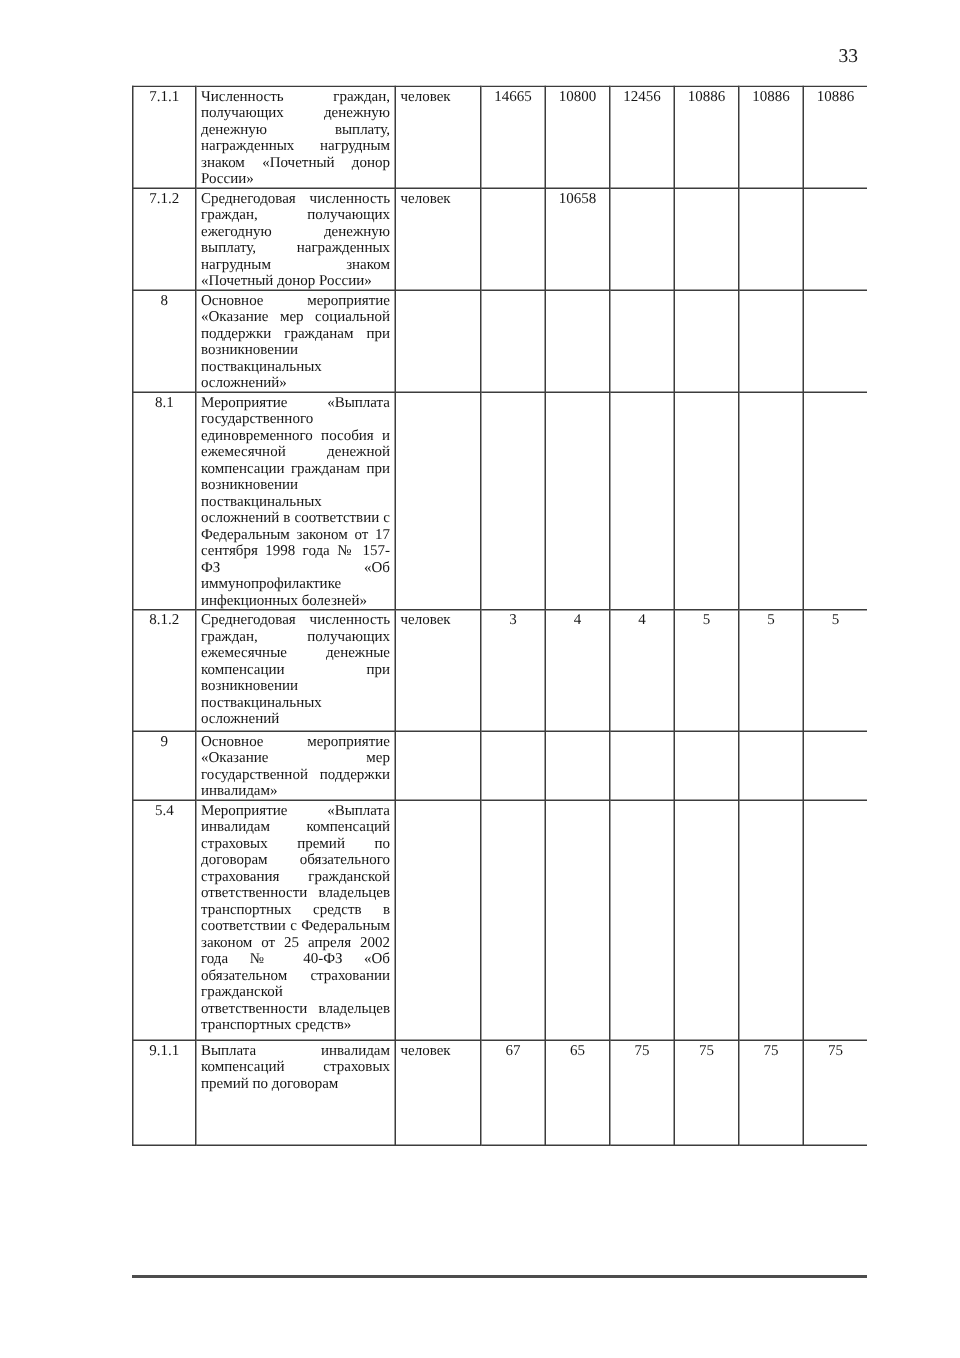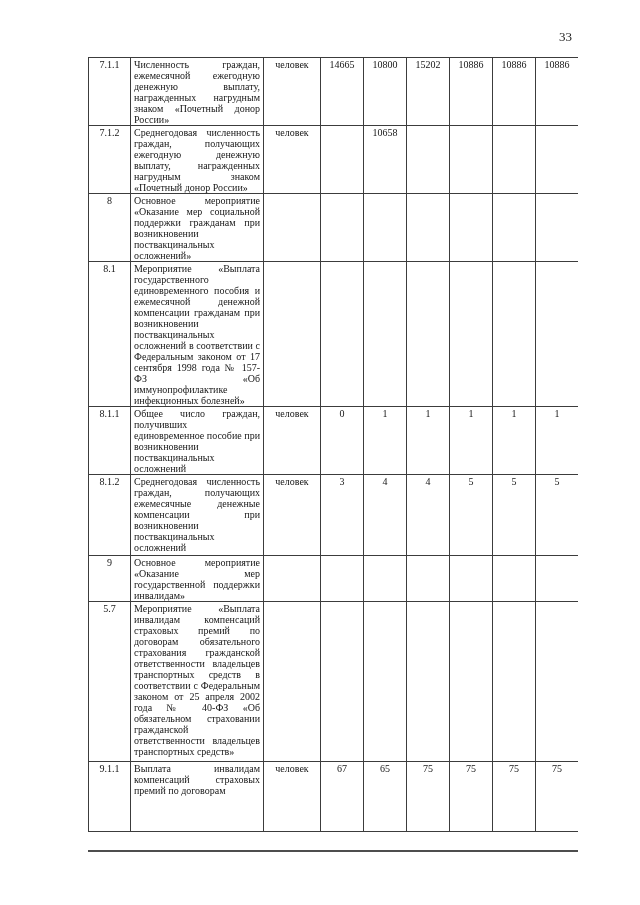--- a/index.html
+++ b/index.html
@@ -40,21 +40,21 @@
   table.doc-table td {
     border: 1px solid #3c3c3c;
     vertical-align: top;
     font-size: 10px;
     line-height: 11px;
     padding: 1px 3px 0 3px;
     overflow: hidden;
   }
   td.cell-num   { text-align: center; }
   td.cell-text  { text-align: justify; }
-  td.cell-unit  { text-align: center; }
+  td.cell-unit  { }
   td.cell-val   { text-align: center; }
 </style>
 </head>
 <body>
 
 <div class="page">
   <div class="page-number">33</div>
 
   <div class="table-clip">
     <table class="doc-table">
@@ -65,25 +65,25 @@
         <col style="width:43px">
           <col style="width:43px">
           <col style="width:43px">
         <col style="width:43px">
           <col style="width:43px">
           <col style="width:43px">
       </colgroup>
       <tbody id="table-body">
           <tr>
             <td class="cell-num" style="height: 66px;">7.1.1</td>
-            <td class="cell-text" style="height: 66px;">Численность граждан, ежемесячной ежегодную денежную выплату, награжденных нагрудным знаком «Почетный донор России»</td>
+            <td class="cell-text" style="height: 66px;">Численность граждан, получающих денежную денежную выплату, награжденных нагрудным знаком «Почетный донор России»</td>
             <td class="cell-unit" style="height: 66px;">человек</td>
             <td class="cell-val" style="height: 66px;">14665</td>
             <td class="cell-val" style="height: 66px;">10800</td>
-            <td class="cell-val" style="height: 66px;">15202</td>
+            <td class="cell-val" style="height: 66px;">12456</td>
             <td class="cell-val" style="height: 66px;">10886</td>
             <td class="cell-val" style="height: 66px;">10886</td>
             <td class="cell-val" style="height: 66px;">10886</td>
           </tr>
           <tr>
             <td class="cell-num" style="height: 65px;">7.1.2</td>
             <td class="cell-text" style="height: 65px;">Среднегодовая численность граждан, получающих ежегодную денежную выплату, награжденных нагрудным знаком «Почетный донор России»</td>
             <td class="cell-unit" style="height: 65px;">человек</td>
             <td class="cell-val" style="height: 65px;"></td>
             <td class="cell-val" style="height: 65px;">10658</td>
@@ -108,31 +108,20 @@
             <td class="cell-text" style="height: 135px; margin-left: 28px;">Мероприятие «Выплата государственного единовременного пособия и ежемесячной денежной компенсации гражданам при возникновении поствакцинальных осложнений в соответствии с Федеральным законом от 17 сентября 1998 года № 157-ФЗ «Об иммунопрофилактике инфекционных болезней»</td>
             <td class="cell-unit" style="height: 135px;"></td>
             <td class="cell-val" style="height: 135px;"></td>
             <td class="cell-val" style="height: 135px;"></td>
             <td class="cell-val" style="height: 135px;"></td>
             <td class="cell-val" style="height: 135px;"></td>
             <td class="cell-val" style="height: 135px;"></td>
             <td class="cell-val" style="height: 135px;"></td>
           </tr>
           <tr>
-            <td class="cell-num" style="height: 53px;">8.1.1</td>
-            <td class="cell-text" style="height: 53px;">Общее число граждан, получивших единовременное пособие при возникновении поствакцинальных осложнений</td>
-            <td class="cell-unit" style="height: 53px;">человек</td>
-            <td class="cell-val" style="height: 53px;">0</td>
-            <td class="cell-val" style="height: 53px;">1</td>
-            <td class="cell-val" style="height: 53px;">1</td>
-            <td class="cell-val" style="height: 53px;">1</td>
-            <td class="cell-val" style="height: 53px;">1</td>
-            <td class="cell-val" style="height: 53px;">1</td>
-          </tr>
-          <tr>
             <td class="cell-num" style="height: 79px;">8.1.2</td>
             <td class="cell-text" style="height: 79px;">Среднегодовая численность граждан, получающих ежемесячные денежные компенсации при возникновении поствакцинальных осложнений</td>
             <td class="cell-unit" style="height: 79px;">человек</td>
             <td class="cell-val" style="height: 79px;">3</td>
             <td class="cell-val" style="height: 79px;">4</td>
             <td class="cell-val" style="height: 79px;">4</td>
             <td class="cell-val" style="height: 79px;">5</td>
             <td class="cell-val" style="height: 79px;">5</td>
             <td class="cell-val" style="height: 79px;">5</td>
           </tr>
@@ -141,21 +130,21 @@
             <td class="cell-text" style="height: 42px;">Основное мероприятие «Оказание мер государственной поддержки инвалидам»</td>
             <td class="cell-unit" style="height: 42px;"></td>
             <td class="cell-val" style="height: 42px;"></td>
             <td class="cell-val" style="height: 42px;"></td>
             <td class="cell-val" style="height: 42px;"></td>
             <td class="cell-val" style="height: 42px;"></td>
             <td class="cell-val" style="height: 42px;"></td>
             <td class="cell-val" style="height: 42px;"></td>
           </tr>
           <tr>
-            <td class="cell-num" style="height: 158px;">5.7</td>
+            <td class="cell-num" style="height: 158px;">5.4</td>
             <td class="cell-text" style="height: 158px;">Мероприятие «Выплата инвалидам компенсаций страховых премий по договорам обязательного страхования гражданской ответственности владельцев транспортных средств в соответствии с Федеральным законом от 25 апреля 2002 года № 40-ФЗ «Об обязательном страховании гражданской ответственности владельцев транспортных средств»</td>
             <td class="cell-unit" style="height: 158px;"></td>
             <td class="cell-val" style="height: 158px;"></td>
             <td class="cell-val" style="height: 158px;"></td>
             <td class="cell-val" style="height: 158px;"></td>
             <td class="cell-val" style="height: 158px;"></td>
             <td class="cell-val" style="height: 158px;"></td>
             <td class="cell-val" style="height: 158px;"></td>
           </tr>
           <tr>

